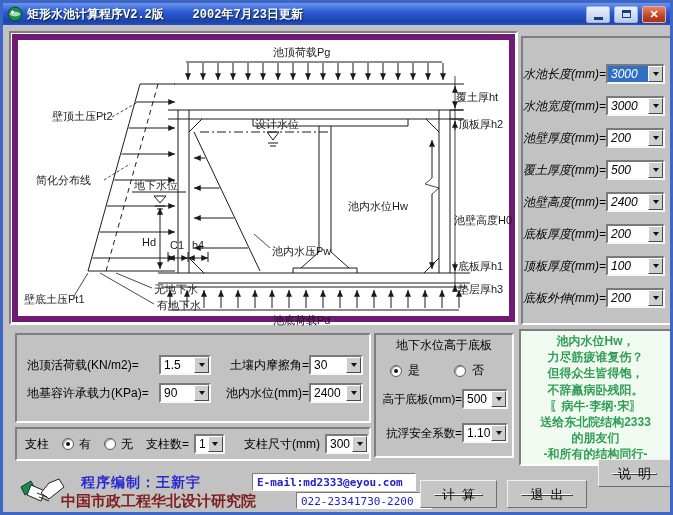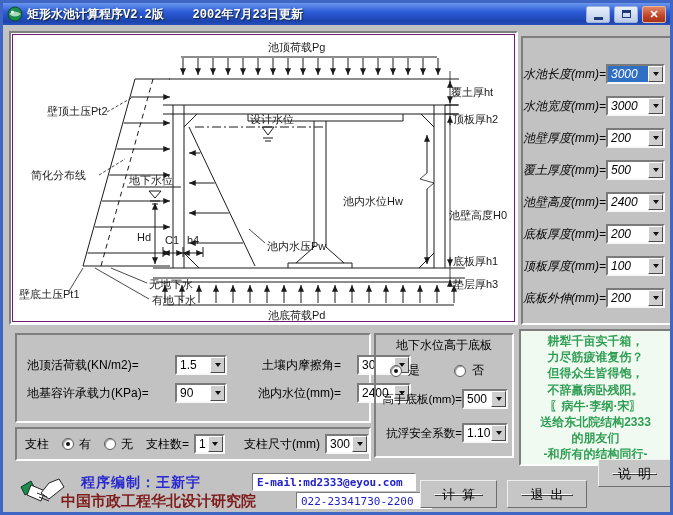--- a/index.html
+++ b/index.html
@@ -15,40 +15,40 @@
   .tb-btn{ width:24px; height:17px; border:1px solid #9db4d8; background:linear-gradient(180deg,#e8f0fc,#bccbe8);
     display:flex; align-items:center; justify-content:center; border-radius:2px; }
   .tb-btn .dash{ width:9px; height:3px; background:#1c3a7a; margin-top:8px; }
   .tb-btn .sq{ width:9px; height:8px; border:1px solid #1c3a7a; border-top:3px solid #1c3a7a; }
   .tb-close{ background:linear-gradient(180deg,#e08868,#c04326 60%,#a33318); border-color:#e8b49a;
     color:#fff; font-size:11px; font-weight:bold; line-height:1; }
   
   .inset{ border-top:2px solid #7e7e7e; border-left:2px solid #7e7e7e;
     border-bottom:2px solid #fdfdfd; border-right:2px solid #fdfdfd; }
   .diagram-panel{ position:absolute; left:6px; top:28px; width:509px; height:294px; background:#fff; }
-  .diagram-inner{ position:absolute; inset:1px; border:1px solid #701a75; background:#fff; }
+  .diagram-inner{ position:absolute; inset:1px; border:6px solid #701a75; background:#fff; }
   svg text{ font-size:11px; fill:#1a1a1a; font-family:"Liberation Sans",sans-serif; }
   
   .right-panel{ position:absolute; left:518px; top:33px; width:151px; height:289px;
     padding-top:20px; display:flex; flex-direction:column; }
   .rp-row{ height:32px; display:flex; align-items:center; justify-content:flex-end; padding-right:5px;font-style:italic; }
   .rp-label{ font-size:12px; color:#000; white-space:nowrap; }
   
   .cb{ display:inline-flex; height:20px; background:#fff; align-items:stretch;
     border-top:2px solid #7a7a7a; border-left:2px solid #7a7a7a;
     border-bottom:2px solid #f8f8f8; border-right:2px solid #f8f8f8; }
   .cb-val{ flex:1; font-size:12px; padding:1px 2px 0 3px; color:#000; background:#fff; white-space:nowrap; overflow:hidden; }
   .cb-val.sel{ background:#2f6fc4; color:#fff; }
   .cb-btn{ width:15px; background:#cecece; border:1px solid; border-color:#fff #4a4a4a #4a4a4a #fff;
     display:flex; align-items:center; justify-content:center; }
   .cb-arrow{ width:0; height:0; border-left:3px solid transparent; border-right:3px solid transparent; border-top:4px solid #111; }
   .w70{ width:70px; } .w52{ width:52px; } .w54{ width:54px; } .w46{ width:46px; } .w64{ width:64px; }
   
   .load-group{ position:absolute; left:12px; top:330px; width:356px; height:90px; padding:16px 6px 0 10px;
-    display:grid; grid-template-columns:132px 52px 98px 56px; grid-auto-rows:28px; align-items:center; column-gap:16px; }
+    display:grid; grid-template-columns:132px 52px 98px 56px; grid-auto-rows:28px; align-items:center; column-gap:0; }
   .lg-label{ font-size:12px; white-space:nowrap; }
   .lg-label.r{ text-align:right; }
   .gw-group{ position:absolute; left:371px; top:330px; width:140px; height:125px; padding-top:2px; }
   .gw-title{ font-size:12px; text-align:center; }
   .gw-radios{ display:flex; align-items:center; gap:6px; padding:8px 10px 10px 14px; }
   .gw-row{ display:flex; align-items:center; justify-content:flex-end; padding:0 4px 14px 0; }
   .gw-row .rp-label{ font-size:11.5px; }
   .pillar-group{ position:absolute; left:12px; top:424px; width:356px; height:34px;
     display:flex; align-items:center; gap:5px; padding-left:8px; }
   .pg-label{ font-size:12px; white-space:nowrap; }
@@ -387,21 +387,21 @@
     <span class="pg-label">支柱尺寸(mm)</span>
     <span class="cb w64">
         <span class="cb-val">300</span>
         <span class="cb-btn">
           <span class="cb-arrow"></span>
         </span>
       </span>
   </div>
 
   <div class="poem inset">
-    <div>耕犁千亩实千箱，</div>
+    <div>池内水位Hw，</div>
     <div>力尽筋疲谁复伤？</div>
     <div>但得众生皆得饱，</div>
     <div>不辞羸病卧残阳。</div>
     <div>〖病牛·李纲·宋〗</div>
     <div>送给东北院结构2333</div>
     <div>的朋友们</div>
     <div>-和所有的结构同行-</div>
   </div>
 
   <svg width="46" height="38" style="position:absolute;left:16px;top:470px">

